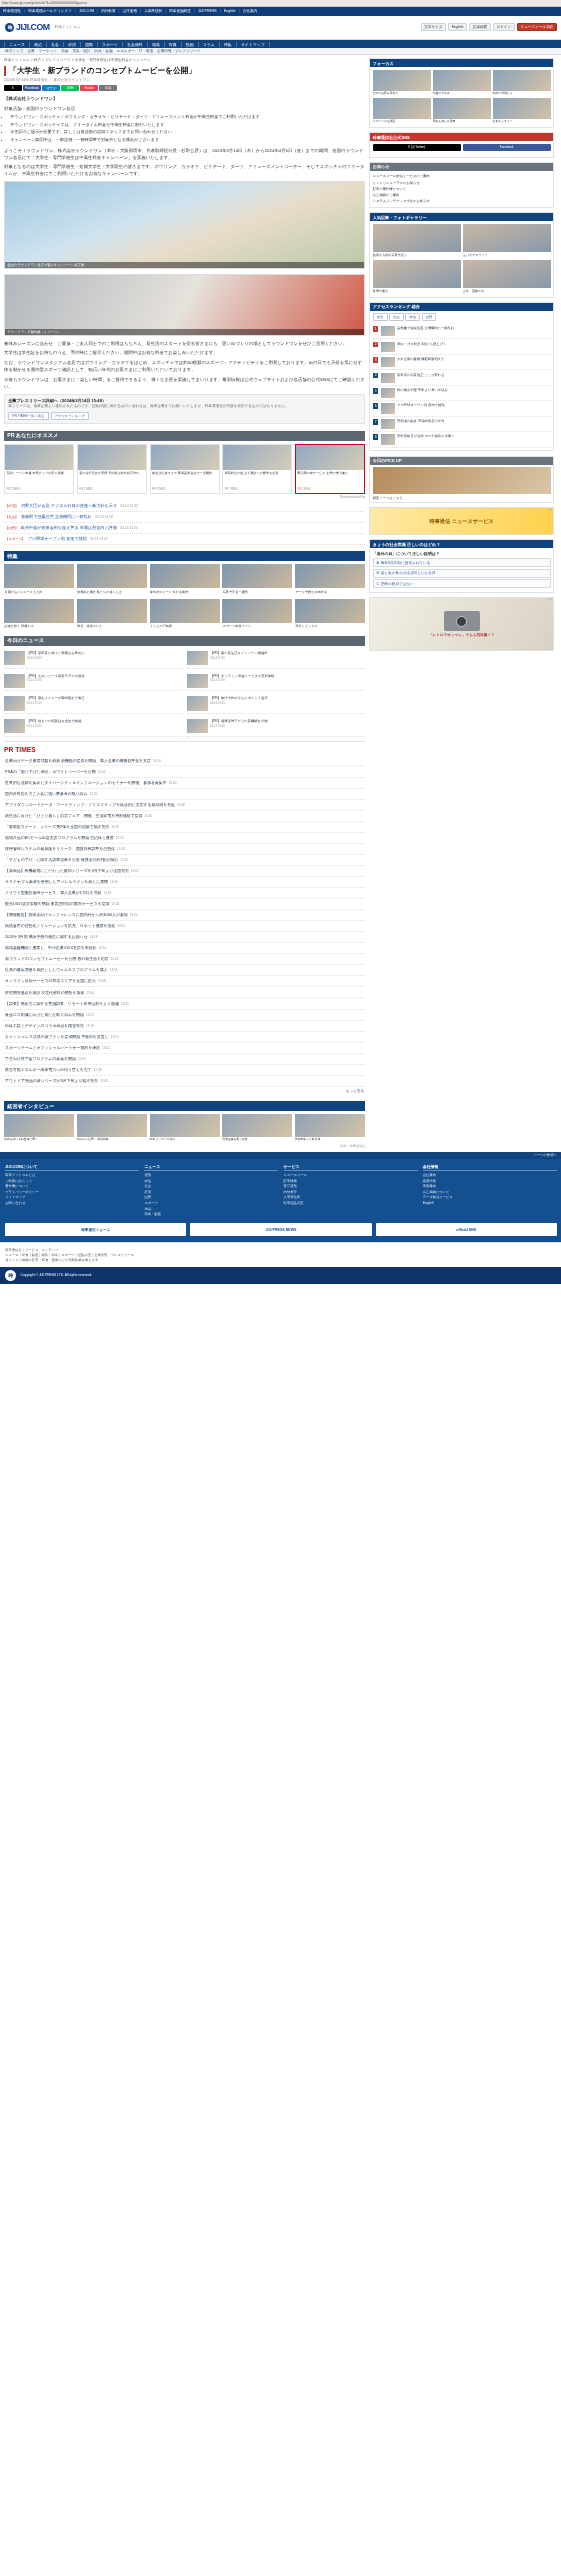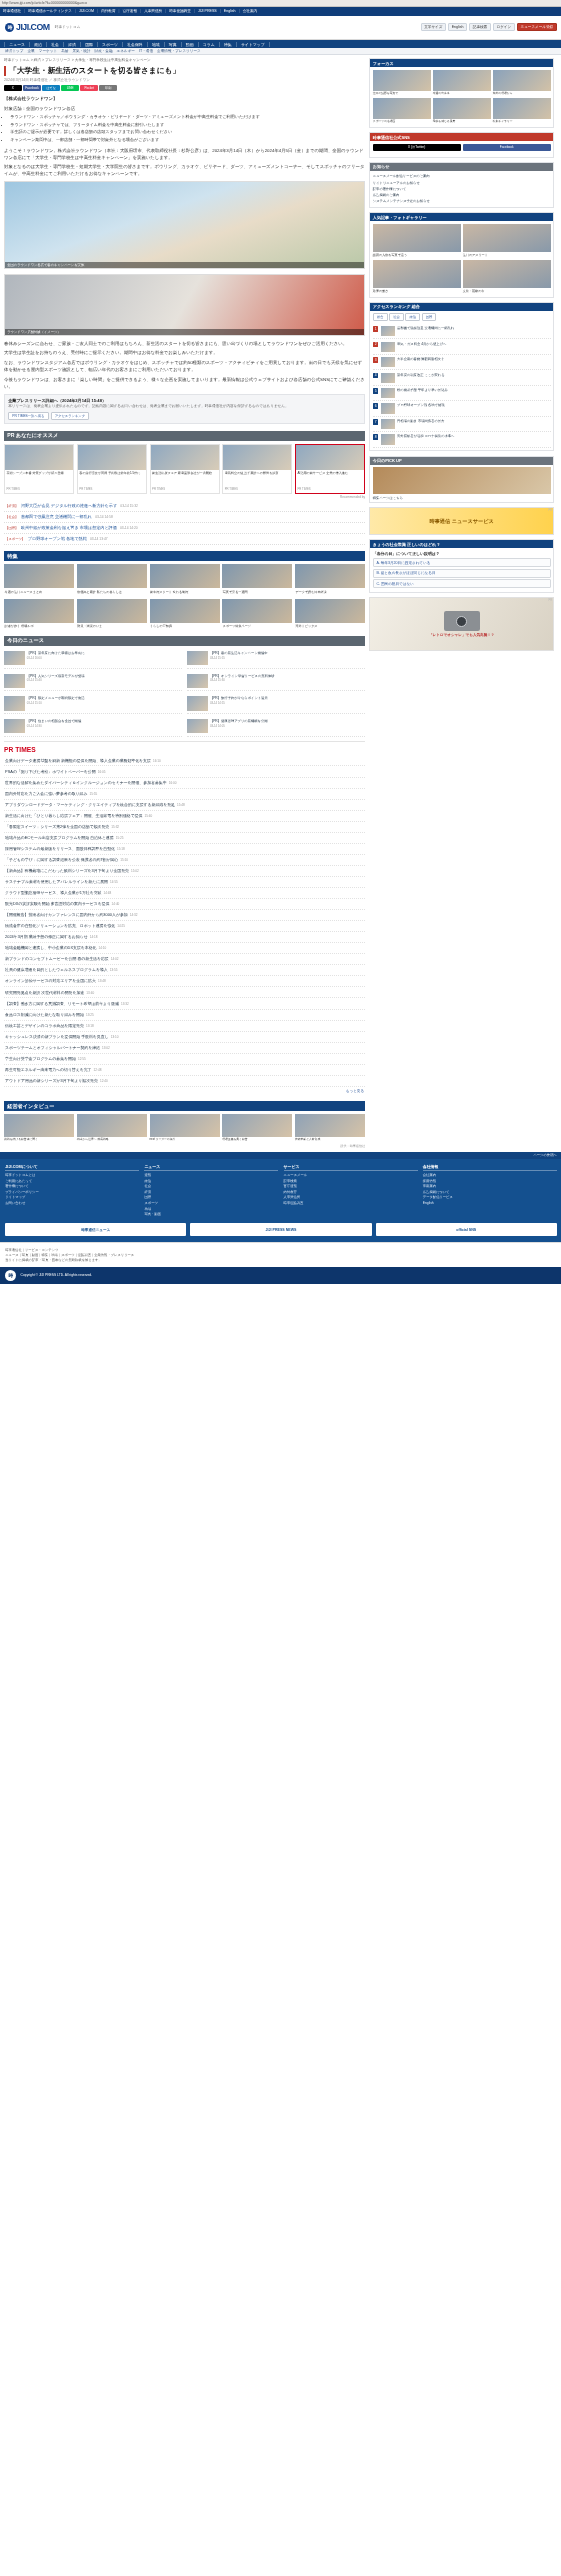--- a/index.html
+++ b/index.html
@@ -268,21 +268,21 @@
   <span>エネルギー</span>
   <span>IT・通信</span>
   <span>企業情報・プレスリリース</span>
 </div>
 
 <div class="layout">
 
   <div class="col-main">
 
     <div class="breadcrumb">時事ドットコム &gt; 経済 &gt; プレスリリース &gt; 大学生・専門学校生は中高生料金キャンペーン</div>
-    <h1 class="article-title">「大学生・新生活のスタートを切る皆さまにも」</h1>
+    <h1 class="article-title">「大学生・新ブランドのコンセプトムービーを公開」</h1>
     <div class="article-meta">2024年3月14日 時事通信社 ／ 株式会社ラウンドワン</div>
 
     <div class="sns-row">
       <div class="sns" style="background:#000000">X</div>
       <div class="sns" style="background:#3b5998">Facebook</div>
       <div class="sns" style="background:#0f7fbf">はてな</div>
       <div class="sns" style="background:#06c755">LINE</div>
       <div class="sns" style="background:#ee4056">Pocket</div>
       <div class="sns" style="background:#777777">印刷</div>
     </div>

